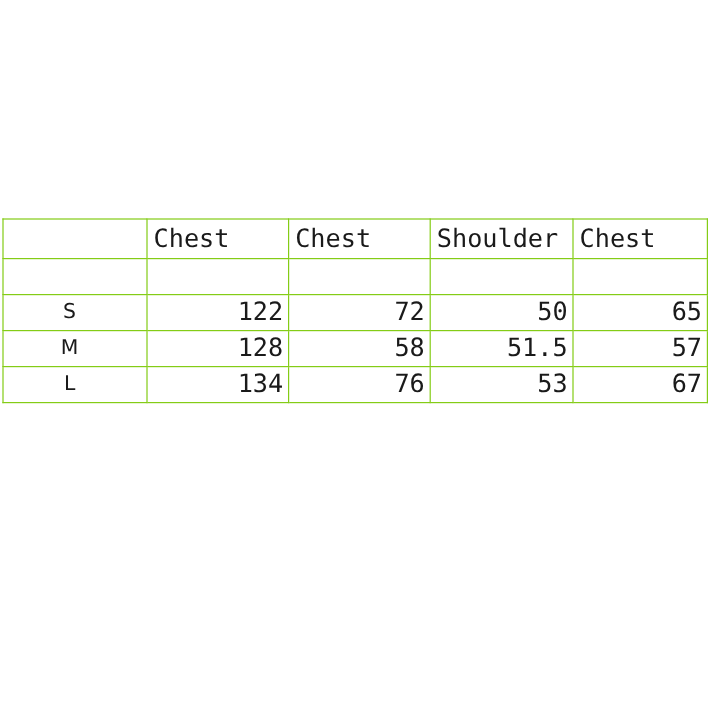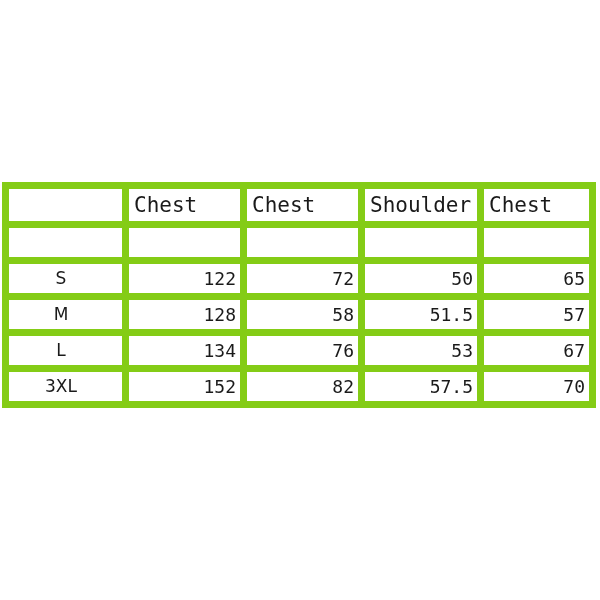--- a/index.html
+++ b/index.html
@@ -24,21 +24,21 @@
 
   table.size-chart {
     border-collapse: collapse;
     table-layout: fixed;
     width: 587px;
     background: #ffffff;
   }
 
   table.size-chart td,
   table.size-chart th {
-    border: 7px solid #84cc16;
+    border: 1px solid #84cc16;
     padding: 0 5px;
     font-weight: normal;
     color: #1a1a1a;
     background: #ffffff;
     overflow: hidden;
     white-space: nowrap;
   }
 
   
   col.c-label    { width: 120px; }
@@ -60,21 +60,21 @@
   
   tr.spacer-row td {
     height: 29px;
     line-height: 29px;
   }
 
   
   tr.data-row td {
     height: 29px;
     line-height: 29px;
-    font-size: 18px;
+    font-size: 21px;
   }
   tr.data-row td.size-label {
     text-align: center;
     font-family: "DejaVu Sans", sans-serif;
     font-size: 17px;
     padding-right: 14px;
   }
   tr.data-row td.measure-value {
     text-align: right;
     font-family: "DejaVu Sans Mono", monospace;
@@ -130,22 +130,15 @@
       <tr class="data-row">
         <td class="size-label">L</td>
         <td class="measure-value">134</td>
         <td class="measure-value">76</td>
         <td class="measure-value">53</td>
         <td class="measure-value">67</td>
       </tr>
 
 
 
-      <tr class="data-row">
-        <td class="size-label">3XL</td>
-        <td class="measure-value">152</td>
-        <td class="measure-value">82</td>
-        <td class="measure-value">57.5</td>
-        <td class="measure-value">70</td>
-      </tr>
     </tbody>
   </table>
 </div>
 
 </body></html>

